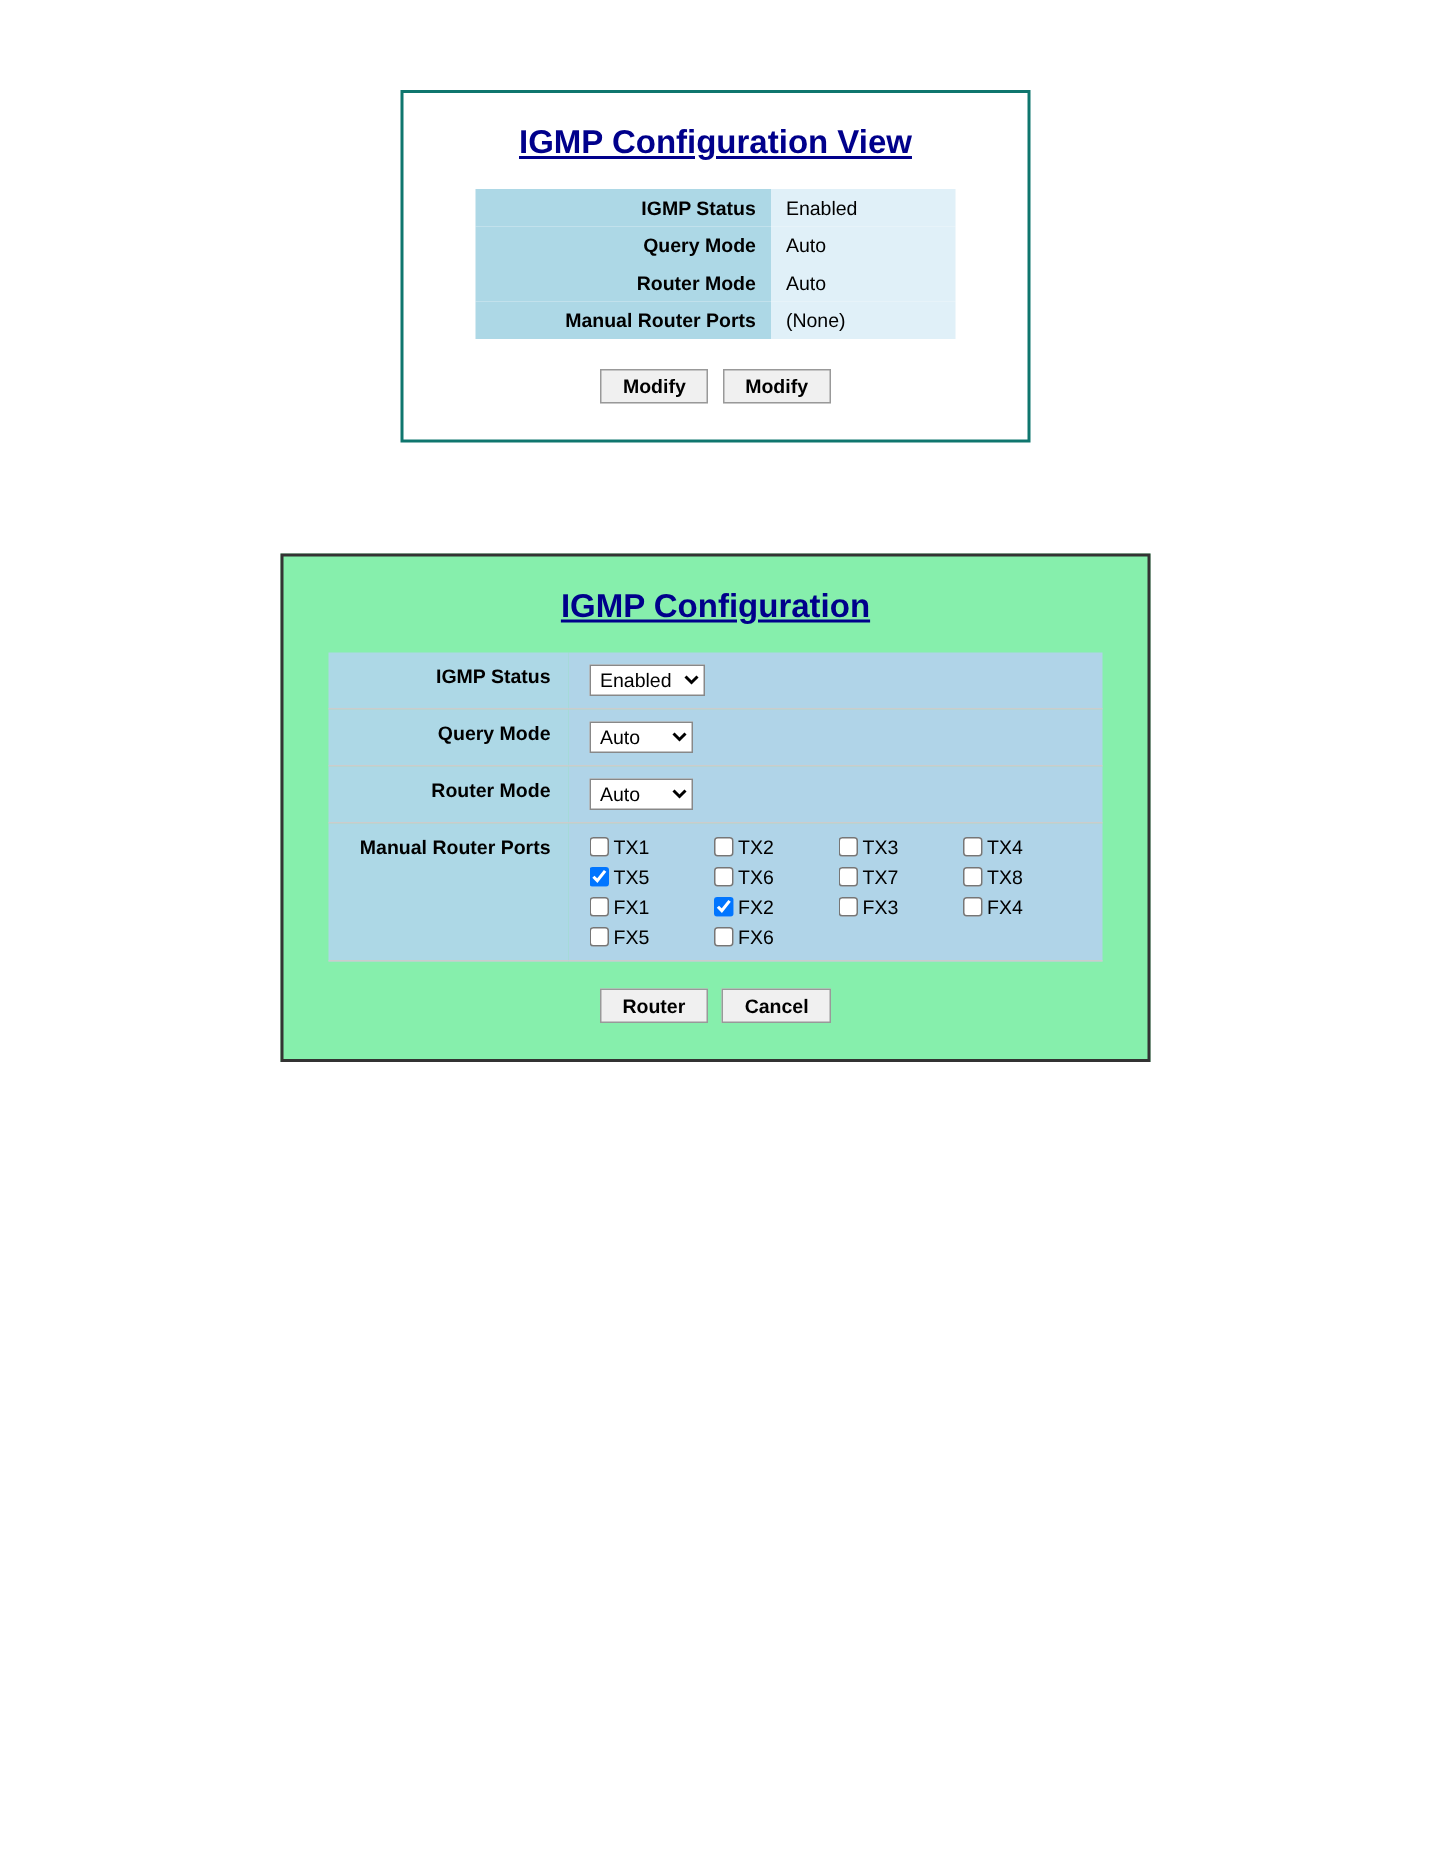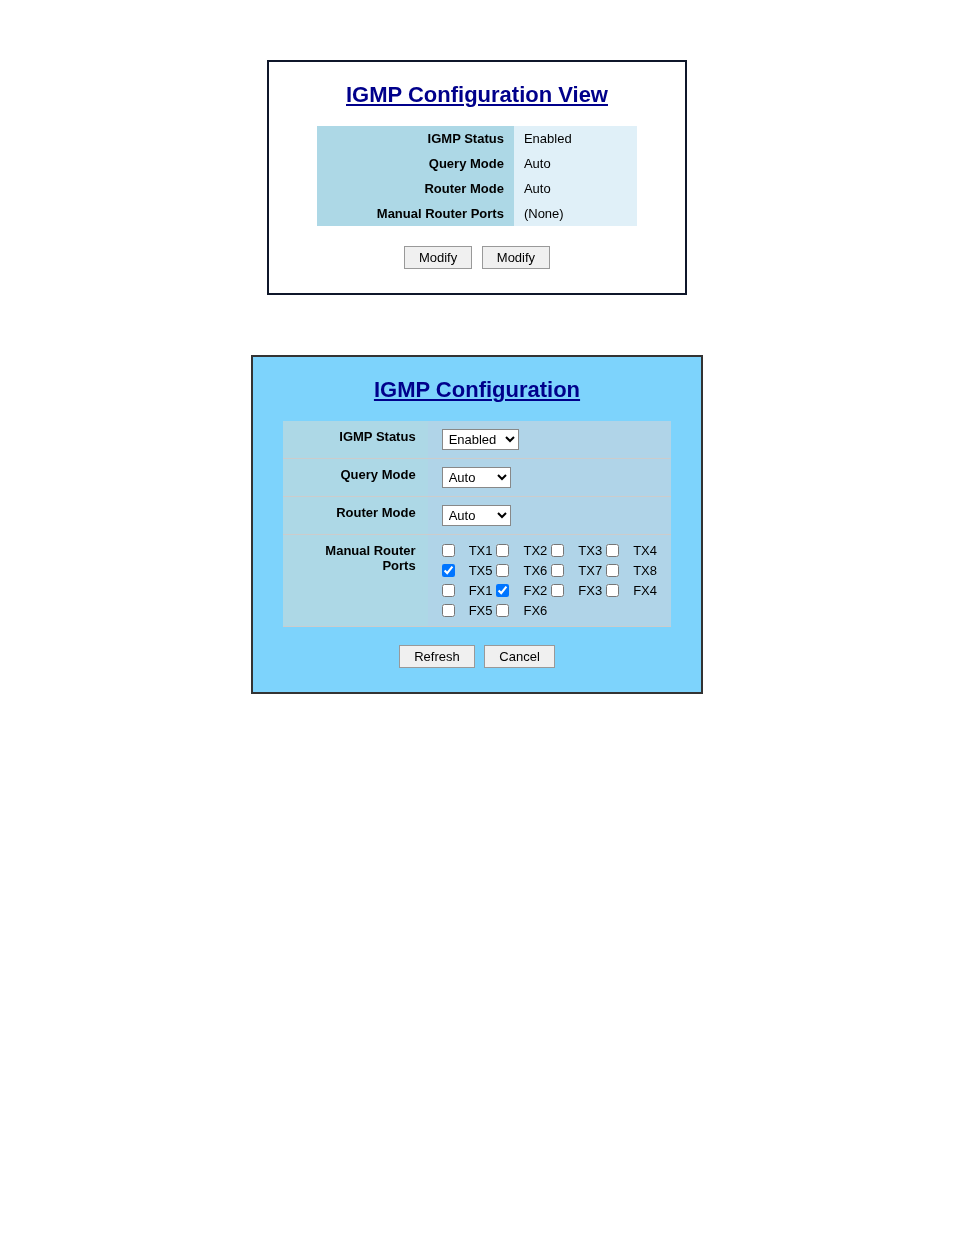--- a/index.html
+++ b/index.html
@@ -9,21 +9,21 @@
       font-size: 13px;
       display: flex;
       flex-direction: column;
       align-items: center;
       padding: 60px 20px;
       gap: 60px;
     }
 
     
     .panel {
-      border: 2px solid #0f172a;
+      border: 2px solid #0f766e;
       background: #ffffff;
       padding: 20px 16px 24px;
       width: 420px;
     }
 
     .panel-title {
       text-align: center;
       font-size: 22px;
       font-weight: bold;
       color: #00008B;
@@ -60,28 +60,30 @@
       margin-top: 4px;
     }
 
     .btn {
       padding: 3px 14px;
       font-size: 13px;
       background: #f0f0f0;
       border: 1px solid #999;
       cursor: pointer;
       margin: 0 3px;
+      font-weight: bold;
     }
 
     
     .config-panel {
       border: 2px solid #333;
-      background: #7dd3fc;
+      background: #86efac;
       padding: 20px 30px 24px;
-      width: 452px;
+      width: 580px;
+      margin-top: 14px;
     }
 
     .config-title {
       text-align: center;
       font-size: 22px;
       font-weight: bold;
       color: #00008B;
       text-decoration: underline;
       margin-bottom: 18px;
     }
@@ -121,21 +123,21 @@
 
     .checkbox-grid {
       display: grid;
       grid-template-columns: repeat(4, 1fr);
       gap: 5px 4px;
     }
 
     .checkbox-item {
       display: flex;
       align-items: center;
-      gap: 14px;
+      gap: 3px;
       white-space: nowrap;
     }
 
     .checkbox-item input[type="checkbox"] {
       margin: 0;
     }
 
     .checkbox-item label {
       font-size: 13px;
       color: #000;
@@ -253,16 +255,16 @@
               <div class="checkbox-item">
                 <input type="checkbox" id="port-FX6" style="">
                 <label for="port-FX6">FX6</label>
               </div>
             </div>
         </td>
       </tr>
     </tbody>
   </table>
   <div class="btn-row">
-    <button class="btn">Refresh</button>
+    <button class="btn">Router</button>
     <button class="btn">Cancel</button>
   </div>
 </div>
 
 </body></html>

